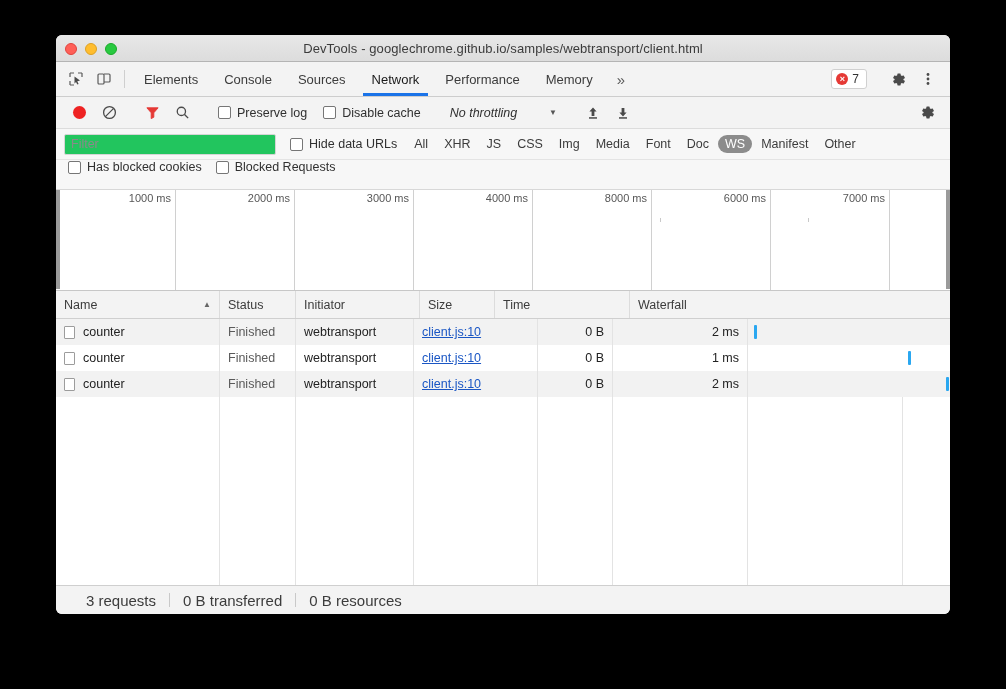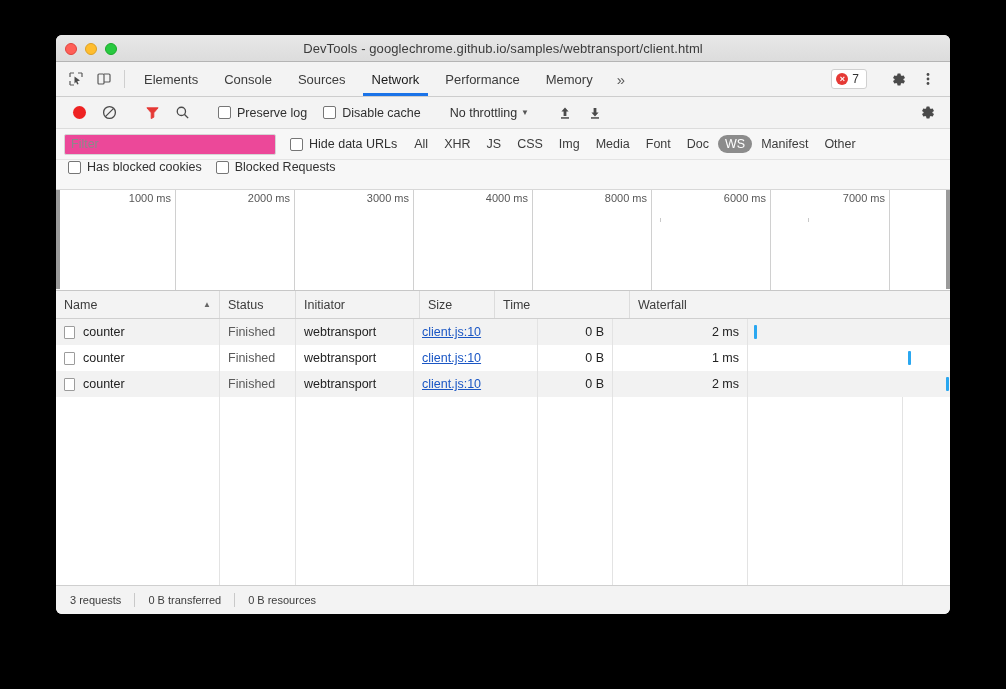--- a/index.html
+++ b/index.html
@@ -96,36 +96,36 @@
     padding: 0 8px;
   }
   .cb-icon { width: 30px; height: 26px; display: flex; align-items: center; justify-content: center; cursor: pointer; }
   .rec-dot { width: 13px; height: 13px; border-radius: 50%; background: #e22; }
   .cb-check { display: flex; align-items: center; gap: 6px; margin: 0 8px; cursor: pointer; font-size: 12.5px; color: #303030; }
   .cbox {
     width: 13px; height: 13px; border: 1px solid #767676;
     border-radius: 2px; background: #fff; flex: 0 0 13px;
   }
   #throttling {
-    display: flex; align-items: center; gap: 4px;
-    font-size: 12.5px; color: #303030; margin: 0 8px; cursor: pointer;
+    display: flex; align-items: center; gap: 32px;
+    font-size: 12.5px; color: #303030; margin: 0 8px; cursor: pointer; font-style: italic;
   }
   .caret { font-size: 8px; color: #555; }
 
   
   #filterbar {
     flex: 0 0 31px; height: 31px;
     background: #f7f7f7;
     border-bottom: 1px solid #e4e4e4;
     display: flex; align-items: center; padding: 0 8px;
   }
   #filter-input {
     width: 212px; height: 21px;
     border: 1px solid #d5d5d5; border-radius: 2px;
-    background: #ec4899;
+    background: #22c55e;
     font-size: 12.5px; color: #333;
     padding: 0 6px;
     font-family: "Liberation Sans", sans-serif;
   }
   #filter-input::placeholder { color: #8a8a8a; }
   .fb-check { display: flex; align-items: center; gap: 6px; margin-left: 14px; font-size: 12.5px; color: #303030; cursor: pointer; }
   .type-filters { display: flex; align-items: center; gap: 2px; margin-left: 10px; text-align: center; }
   .type-pill {
     font-size: 12.5px; color: #3c3c3c;
     padding: 2px 7px; border-radius: 9px; cursor: pointer;
@@ -208,22 +208,22 @@
     display: flex; pointer-events: none;
   }
   .filler .fcol { border-right: 1px solid #e3e3e3; }
 
   
   #statusbar {
     flex: 0 0 29px; height: 29px;
     background: #f3f3f3;
     border-top: 1px solid #cfcfcf;
     display: flex; align-items: center;
-    padding: 0 14px;
-    font-size: 11px; color: #3c3c3c;
+    padding: 0 30px;
+    font-size: 15px; color: #3c3c3c;
   }
   .sb-item { padding: 0 0; }
   .sb-sep { width: 1px; height: 14px; background: #c9c9c9; margin: 0 13px; }
 </style>
 </head>
 <body>
 
 <div id="window">
 
   <div id="titlebar">

